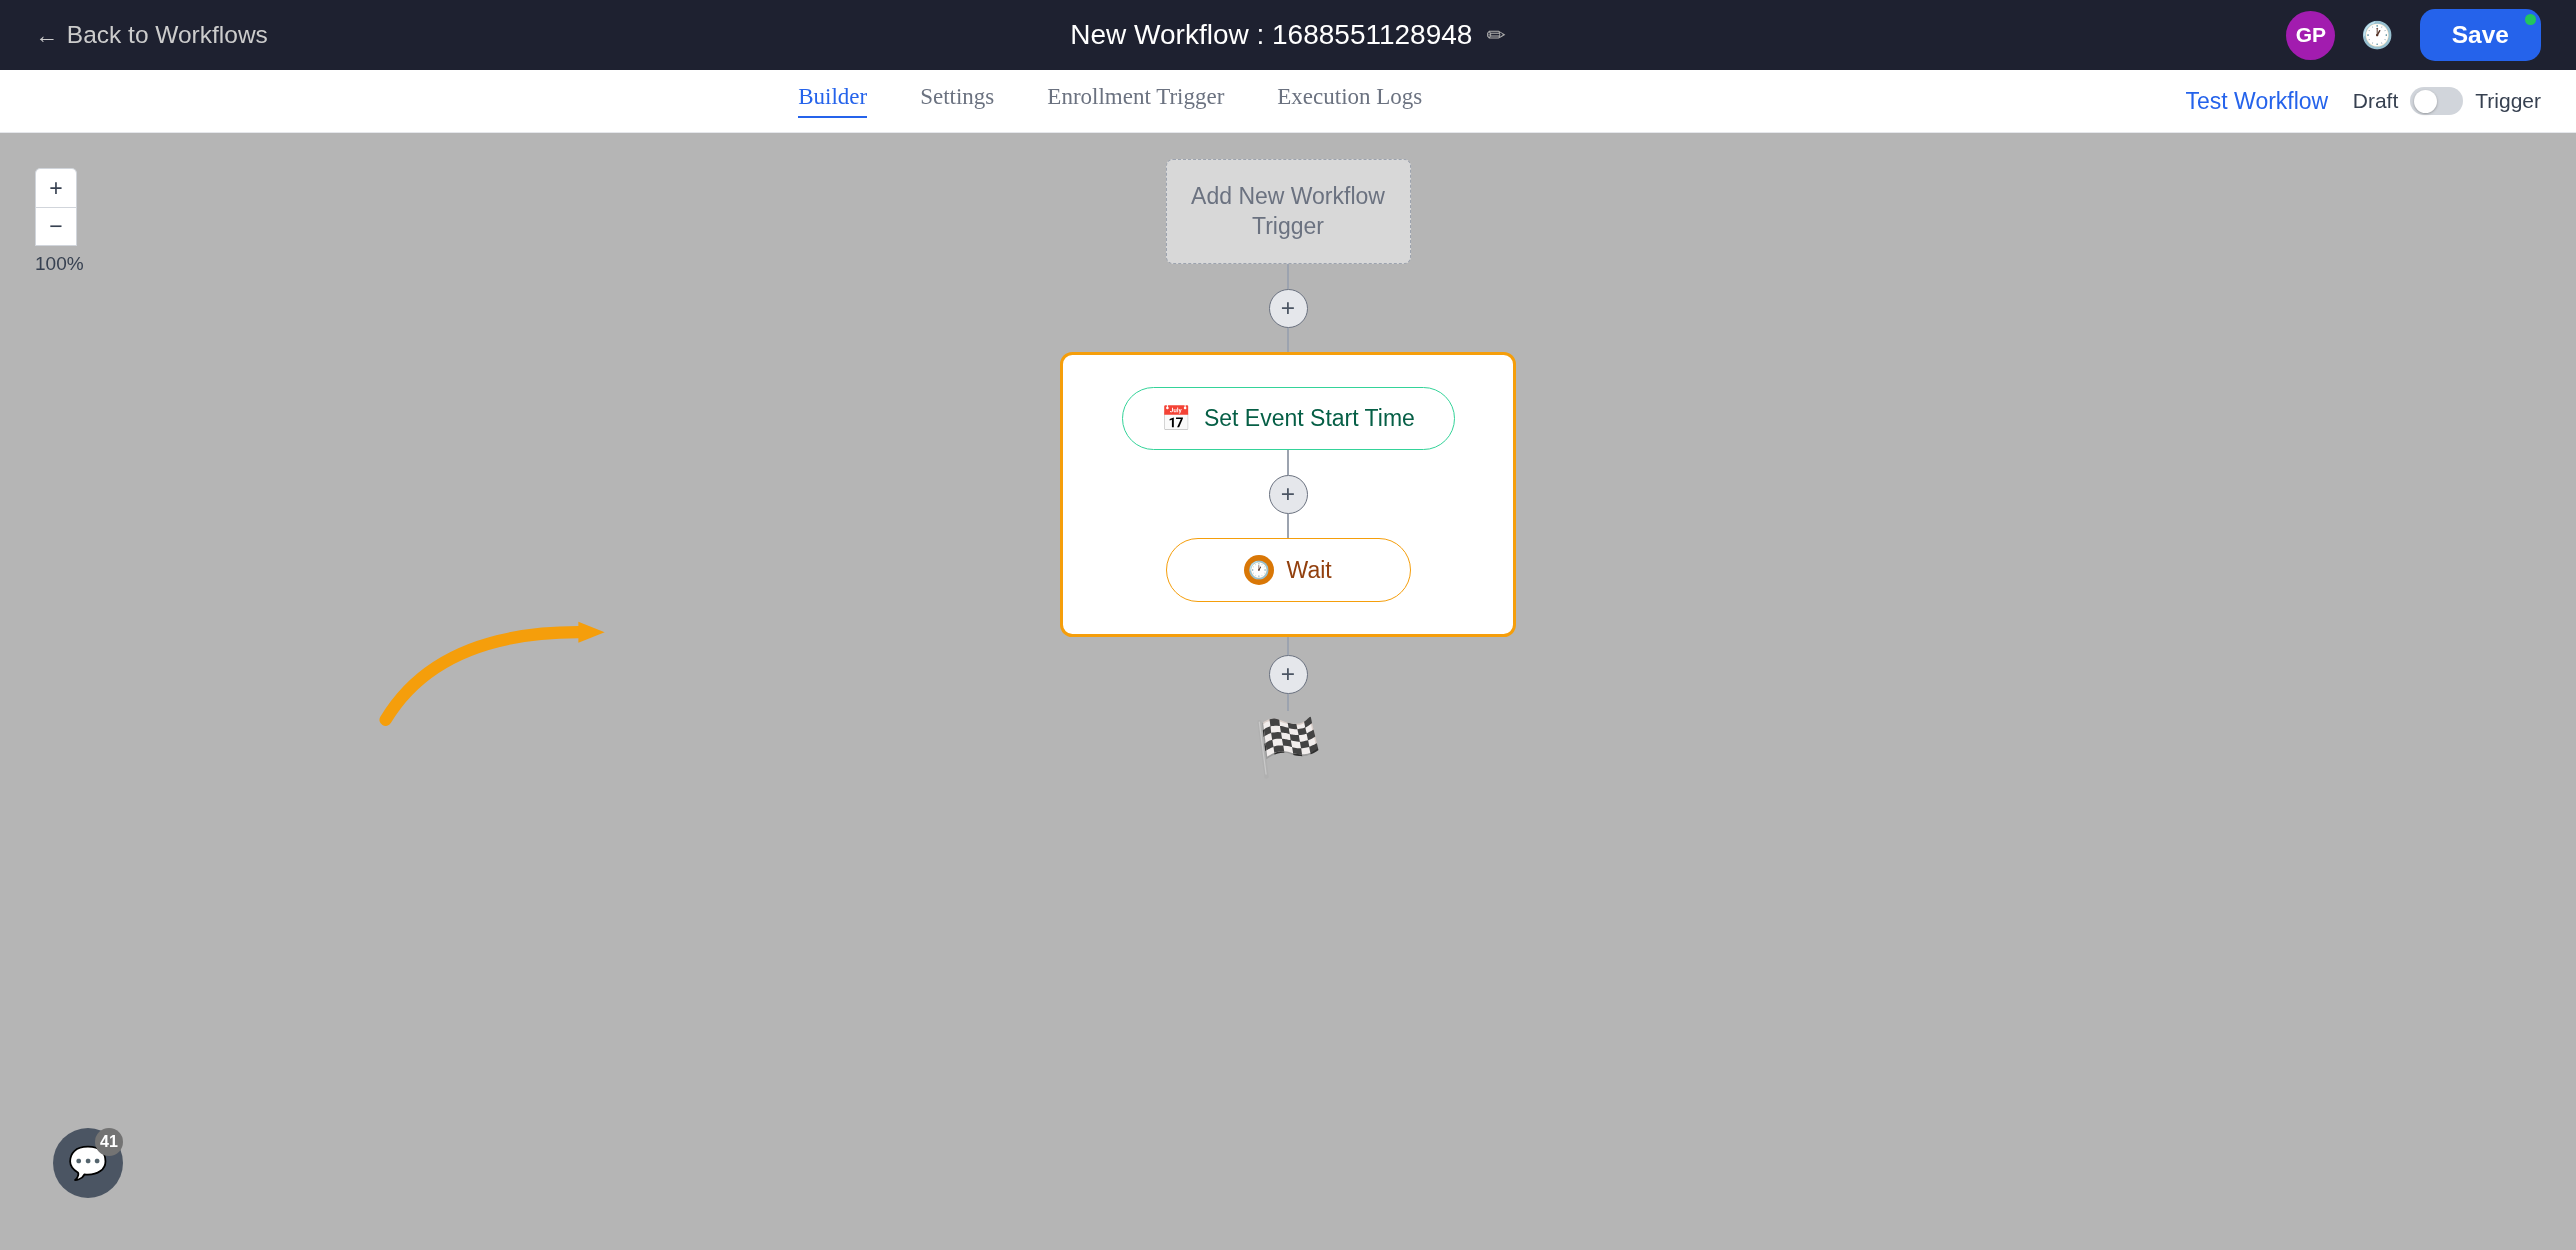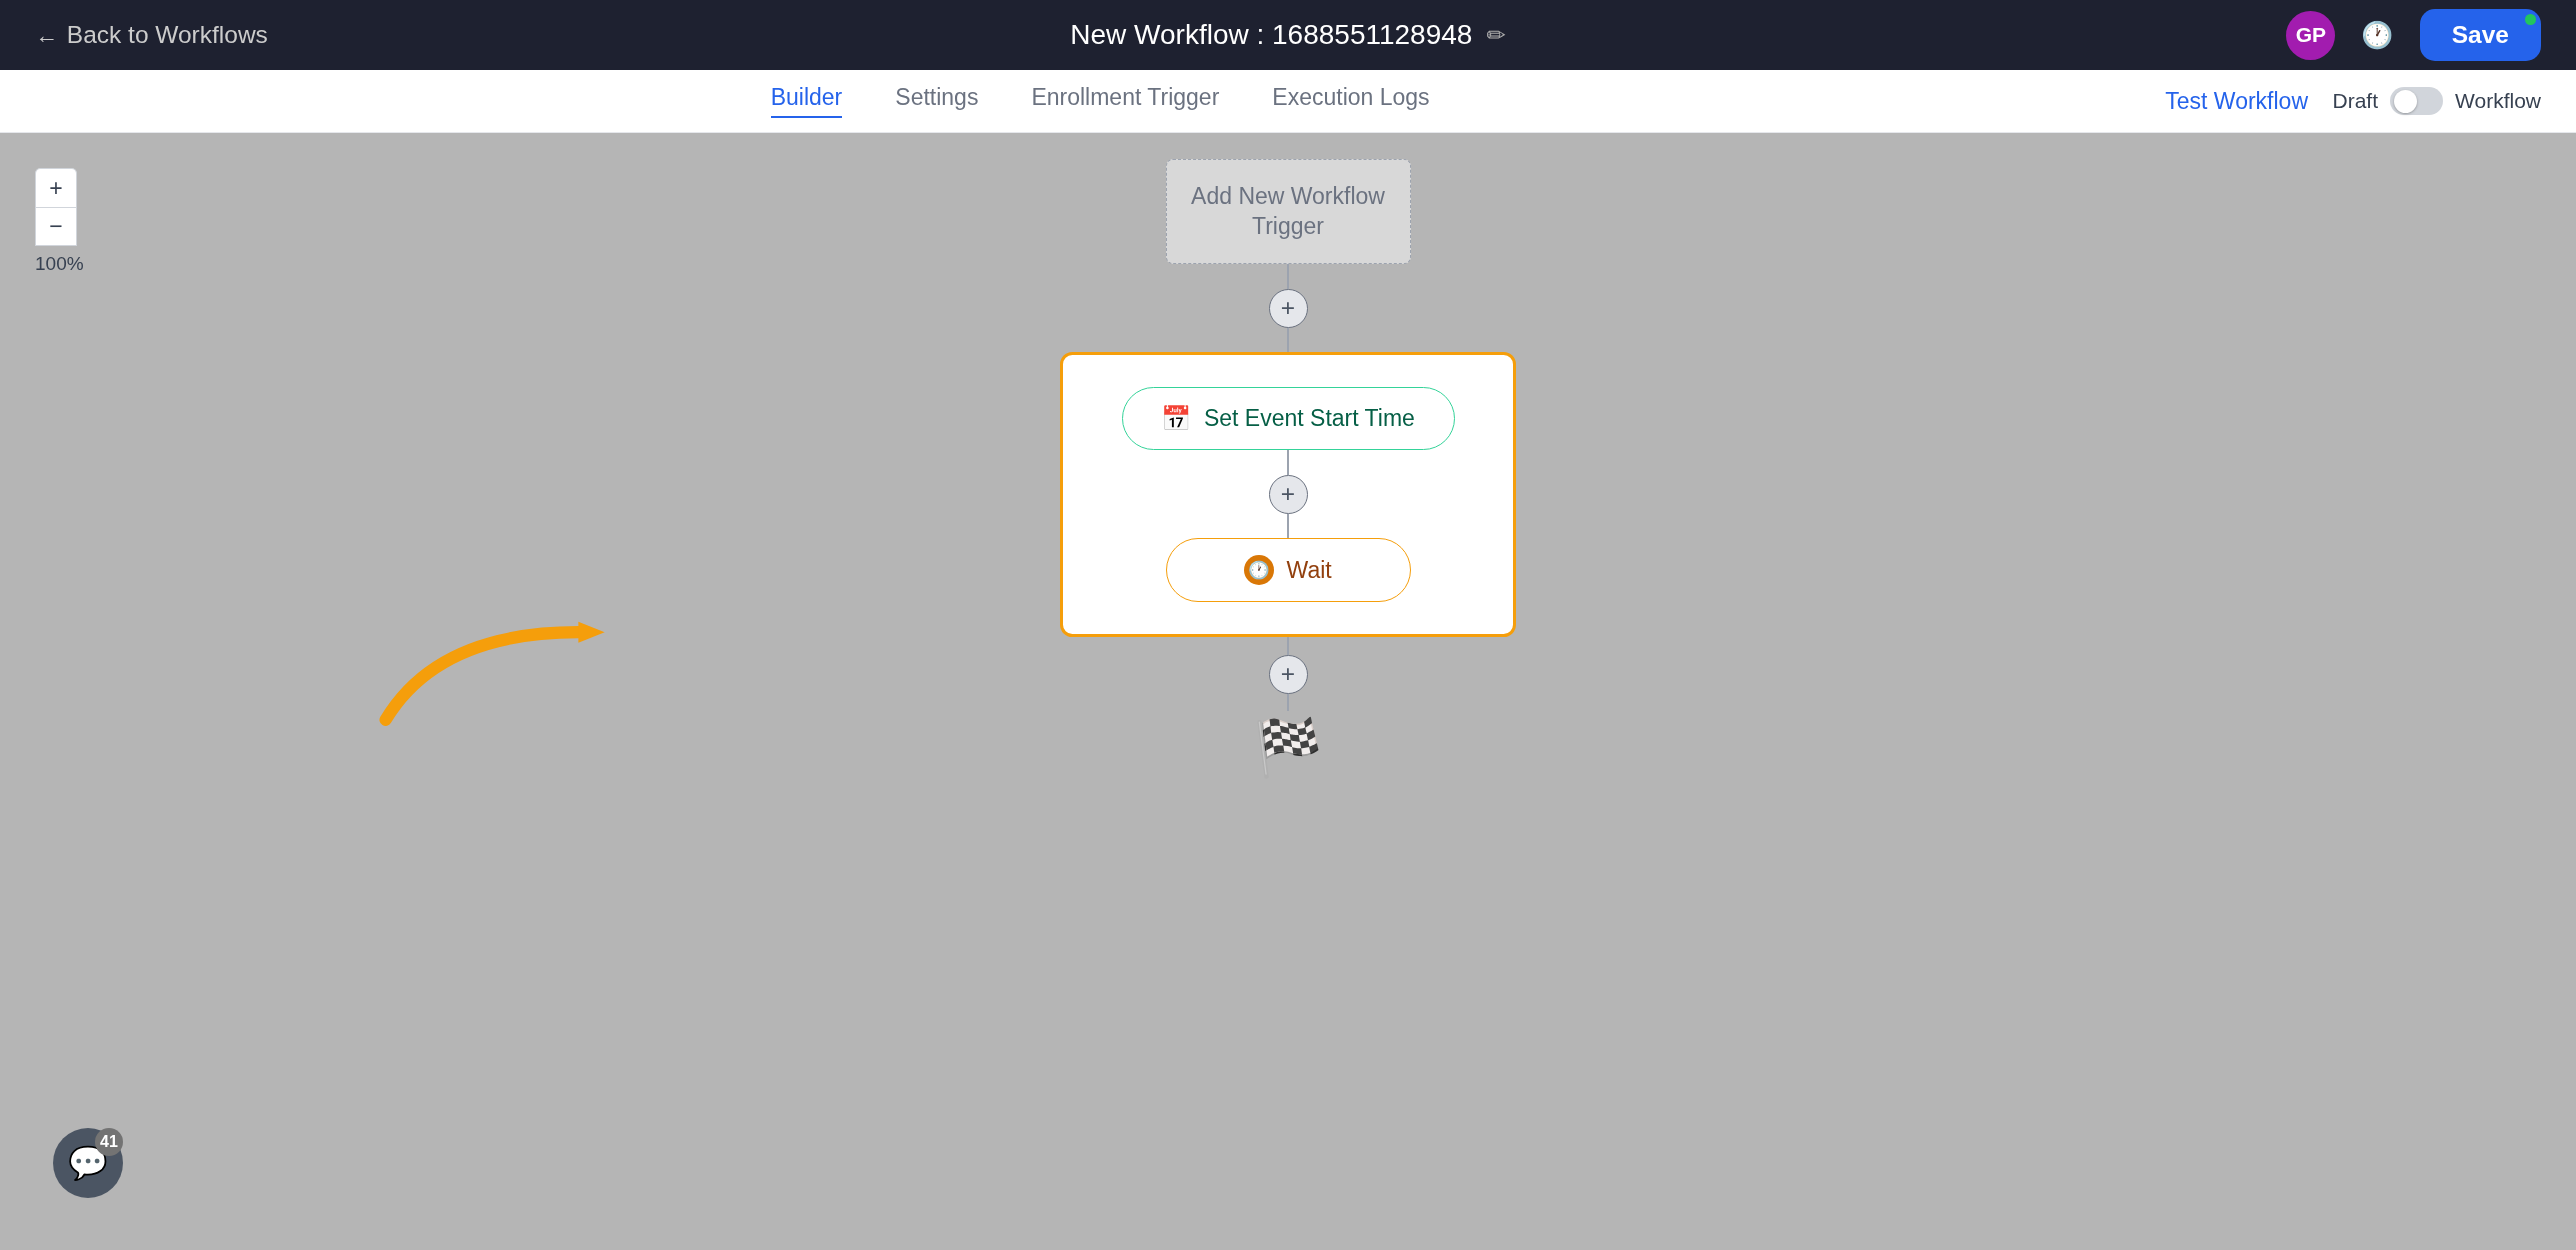--- a/index.html
+++ b/index.html
@@ -85,20 +85,21 @@
       border-bottom: 0.9px solid #e5e7eb;
       position: relative;
       z-index: 99;
     }
     .sub-nav-tabs {
       display: flex;
       gap: 53px;
       align-items: center;
       flex: 1;
       justify-content: center;
+      font-family: Liberation Serif, serif;
     }
     .sub-nav-tab {
       font-size: 23px;
       color: #6b7280;
       cursor: pointer;
       padding-bottom: 5.3px;
       border-bottom: 2.6px solid transparent;
     }
     .sub-nav-tab.active {
       color: #2563eb;
@@ -345,21 +346,21 @@
     <div class="sub-nav-tab">Enrollment Trigger</div>
     <div class="sub-nav-tab">Execution Logs</div>
   </div>
   <div class="sub-nav-right">
     <button class="test-workflow-btn">Test Workflow</button>
     <div class="draft-publish">
       <span>Draft</span>
       <div class="toggle">
         <div class="toggle-knob"></div>
       </div>
-      <span>Workflow</span>
+      <span>Trigger</span>
     </div>
   </div>
 </div>
 
 <div class="canvas">
 
   <div class="zoom-controls">
     <button class="zoom-btn">+</button>
     <button class="zoom-btn">−</button>
     <div class="zoom-level">100%</div>

